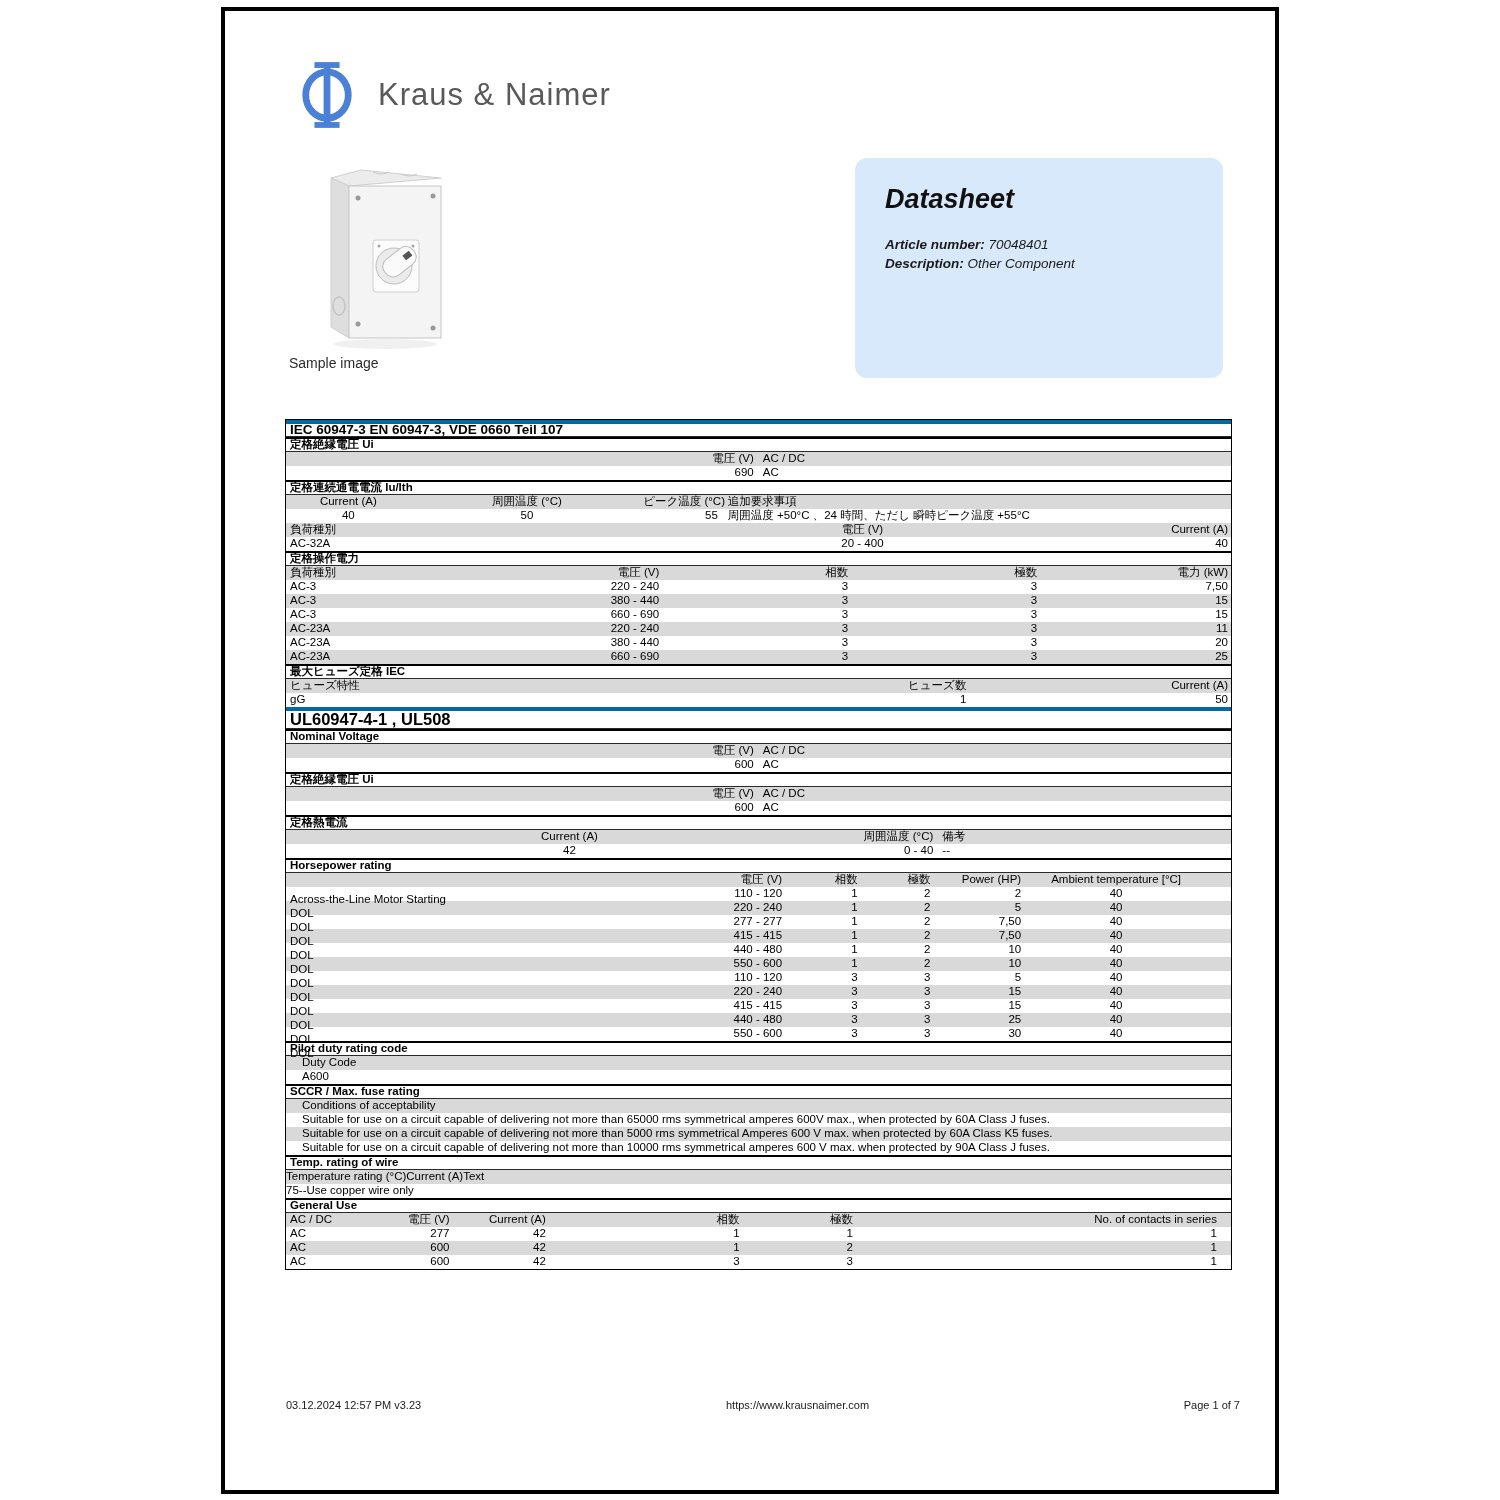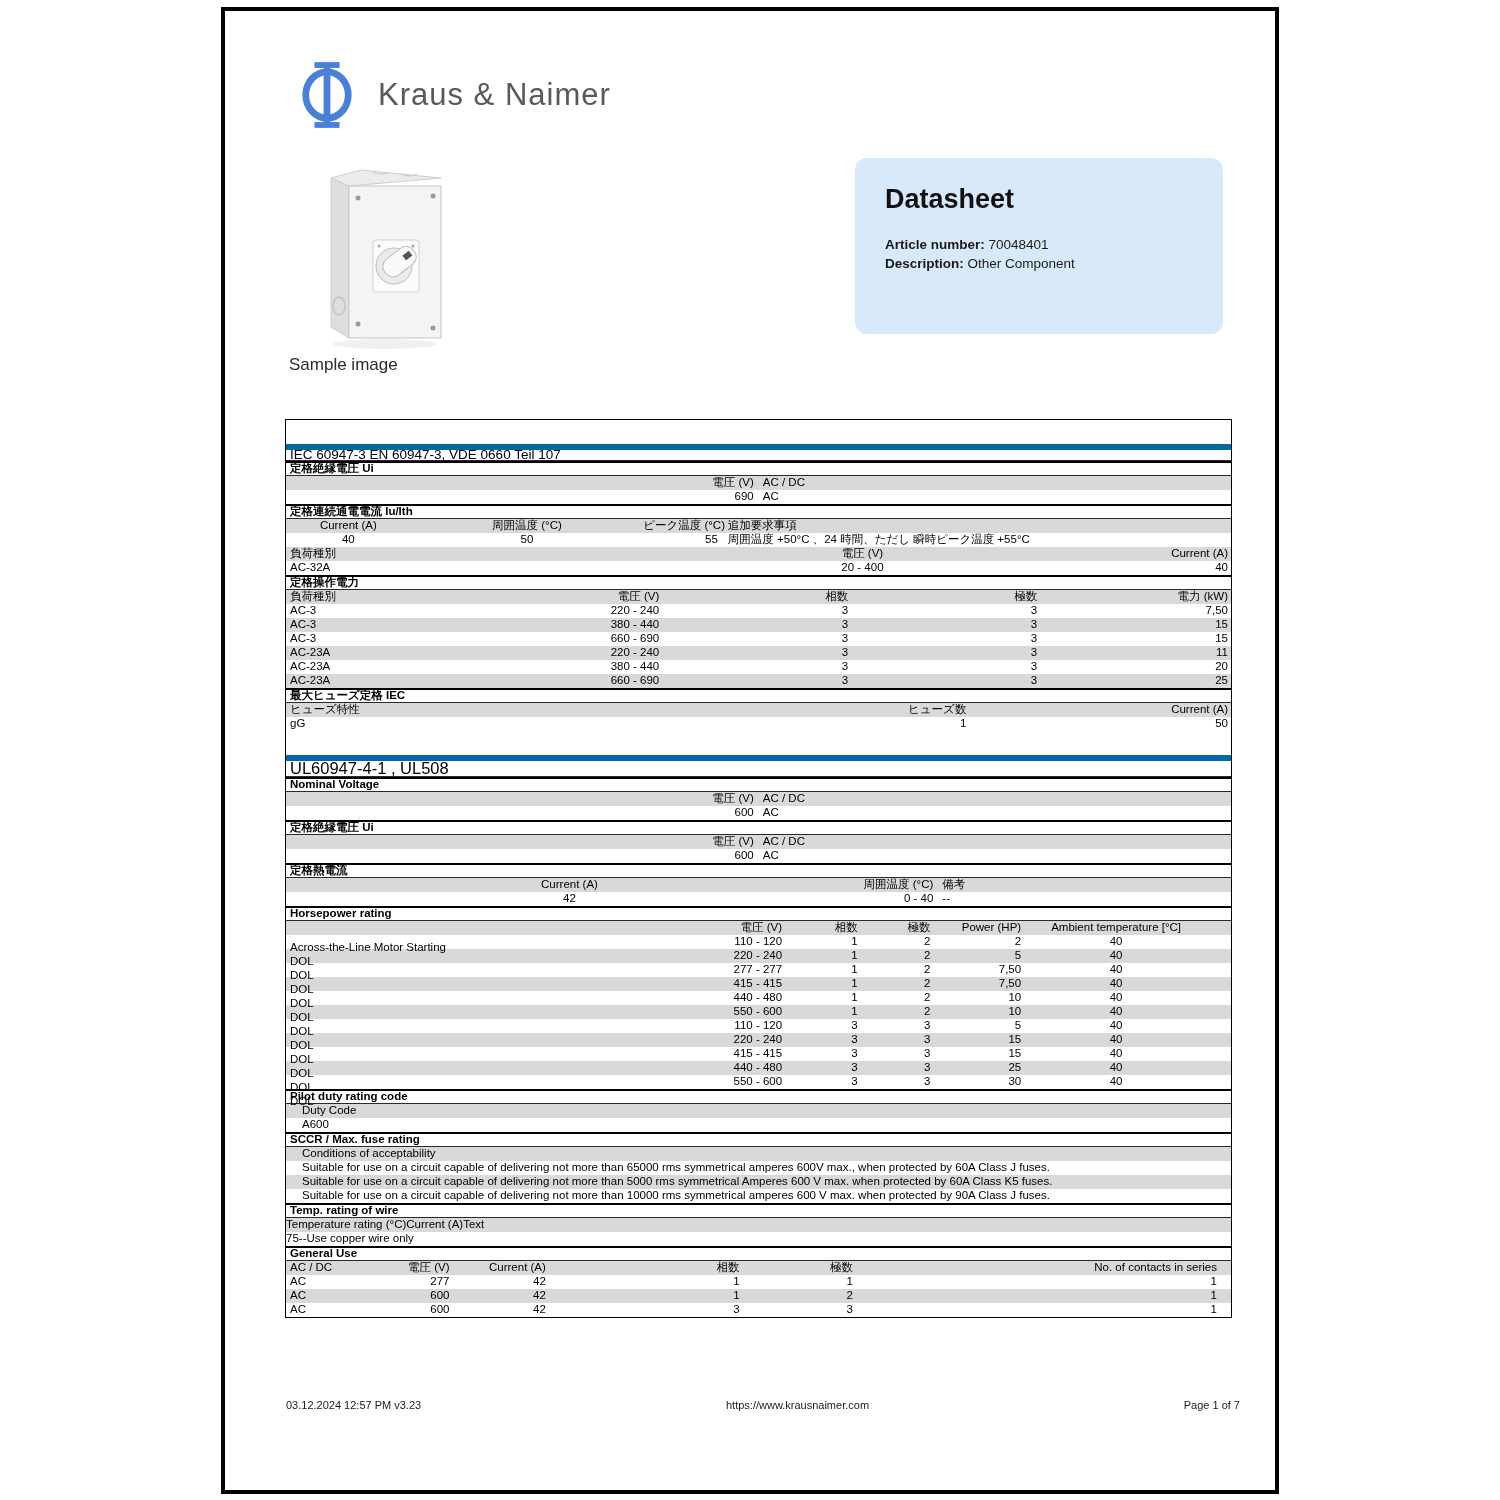--- a/index.html
+++ b/index.html
@@ -8,37 +8,37 @@
   .page{position:absolute;left:221px;top:7px;width:1058px;height:1487px;
         background:#fff;border:4px solid #000;box-sizing:border-box;}
 
   
   .logo{position:absolute;left:73px;top:50px;display:flex;align-items:center;}
   .logo svg{display:block;}
   .brand-name{margin-left:22px;font-size:31px;color:#595959;letter-spacing:1px;}
 
   
   .product{position:absolute;left:98px;top:155px;}
-  .caption{position:absolute;left:64px;top:344px;font-size:17px;color:#2b2b2b;}
+  .caption{position:absolute;left:64px;top:344px;font-size:14px;color:#2b2b2b;}
 
   
-  .card{position:absolute;left:630px;top:147px;width:368px;height:176px;
-        background:#d9e9fc;border-radius:12px;box-sizing:border-box;padding:26px 30px;}
+  .card{position:absolute;left:630px;top:147px;width:368px;height:220px;
+        background:#d9e9fc;border-radius:12px;box-sizing:border-box;padding:26px 30px;font-style:italic;}
   .card-title{font-size:27px;font-weight:bold;color:#111;margin:0 0 20px 0;}
   .card-line{font-size:13.5px;color:#1a1a1a;line-height:19px;}
   .card-line b{font-weight:bold;}
 
   
   .tbl{position:absolute;left:60px;top:408px;width:947px;border:1px solid #000;
        box-sizing:border-box;background:#fff;}
   .row{display:flex;align-items:center;height:14px;box-sizing:border-box;
        font-size:11.5px;line-height:1;white-space:nowrap;}
   .row.shade{background:#d9d9d9;}
   .row.sec{font-weight:bold;height:15px;border-top:2px solid #000;border-bottom:1px solid #2a2a2a;}
-  .row.title{font-weight:normal;height:17px;font-size:13.5px;border-top:6px solid #0369a1;border-bottom:1px solid #2a2a2a;margin-top:24px;}
+  .row.title{font-weight:bold;height:17px;font-size:13.5px;border-top:4px solid #0369a1;border-bottom:1px solid #2a2a2a;}
   .row.title.big{height:22px;font-size:16.5px;}
   .cell{box-sizing:border-box;overflow:visible;}
   .c-full{width:100%;padding-left:4px;}
 
   .lay-full  .cell:nth-child(1){width:100%;padding-left:16px;}
   .lay-kv    .cell:nth-child(1){width:49.5%;text-align:right;}
   .lay-kv    .cell:nth-child(2){flex:1;padding-left:9px;}
   .lay-iuith .cell:nth-child(1){width:13.2%;text-align:center;}
   .lay-iuith .cell:nth-child(2){width:24.6%;text-align:center;}
   .lay-iuith .cell:nth-child(3){width:7.9%;text-align:right;}

